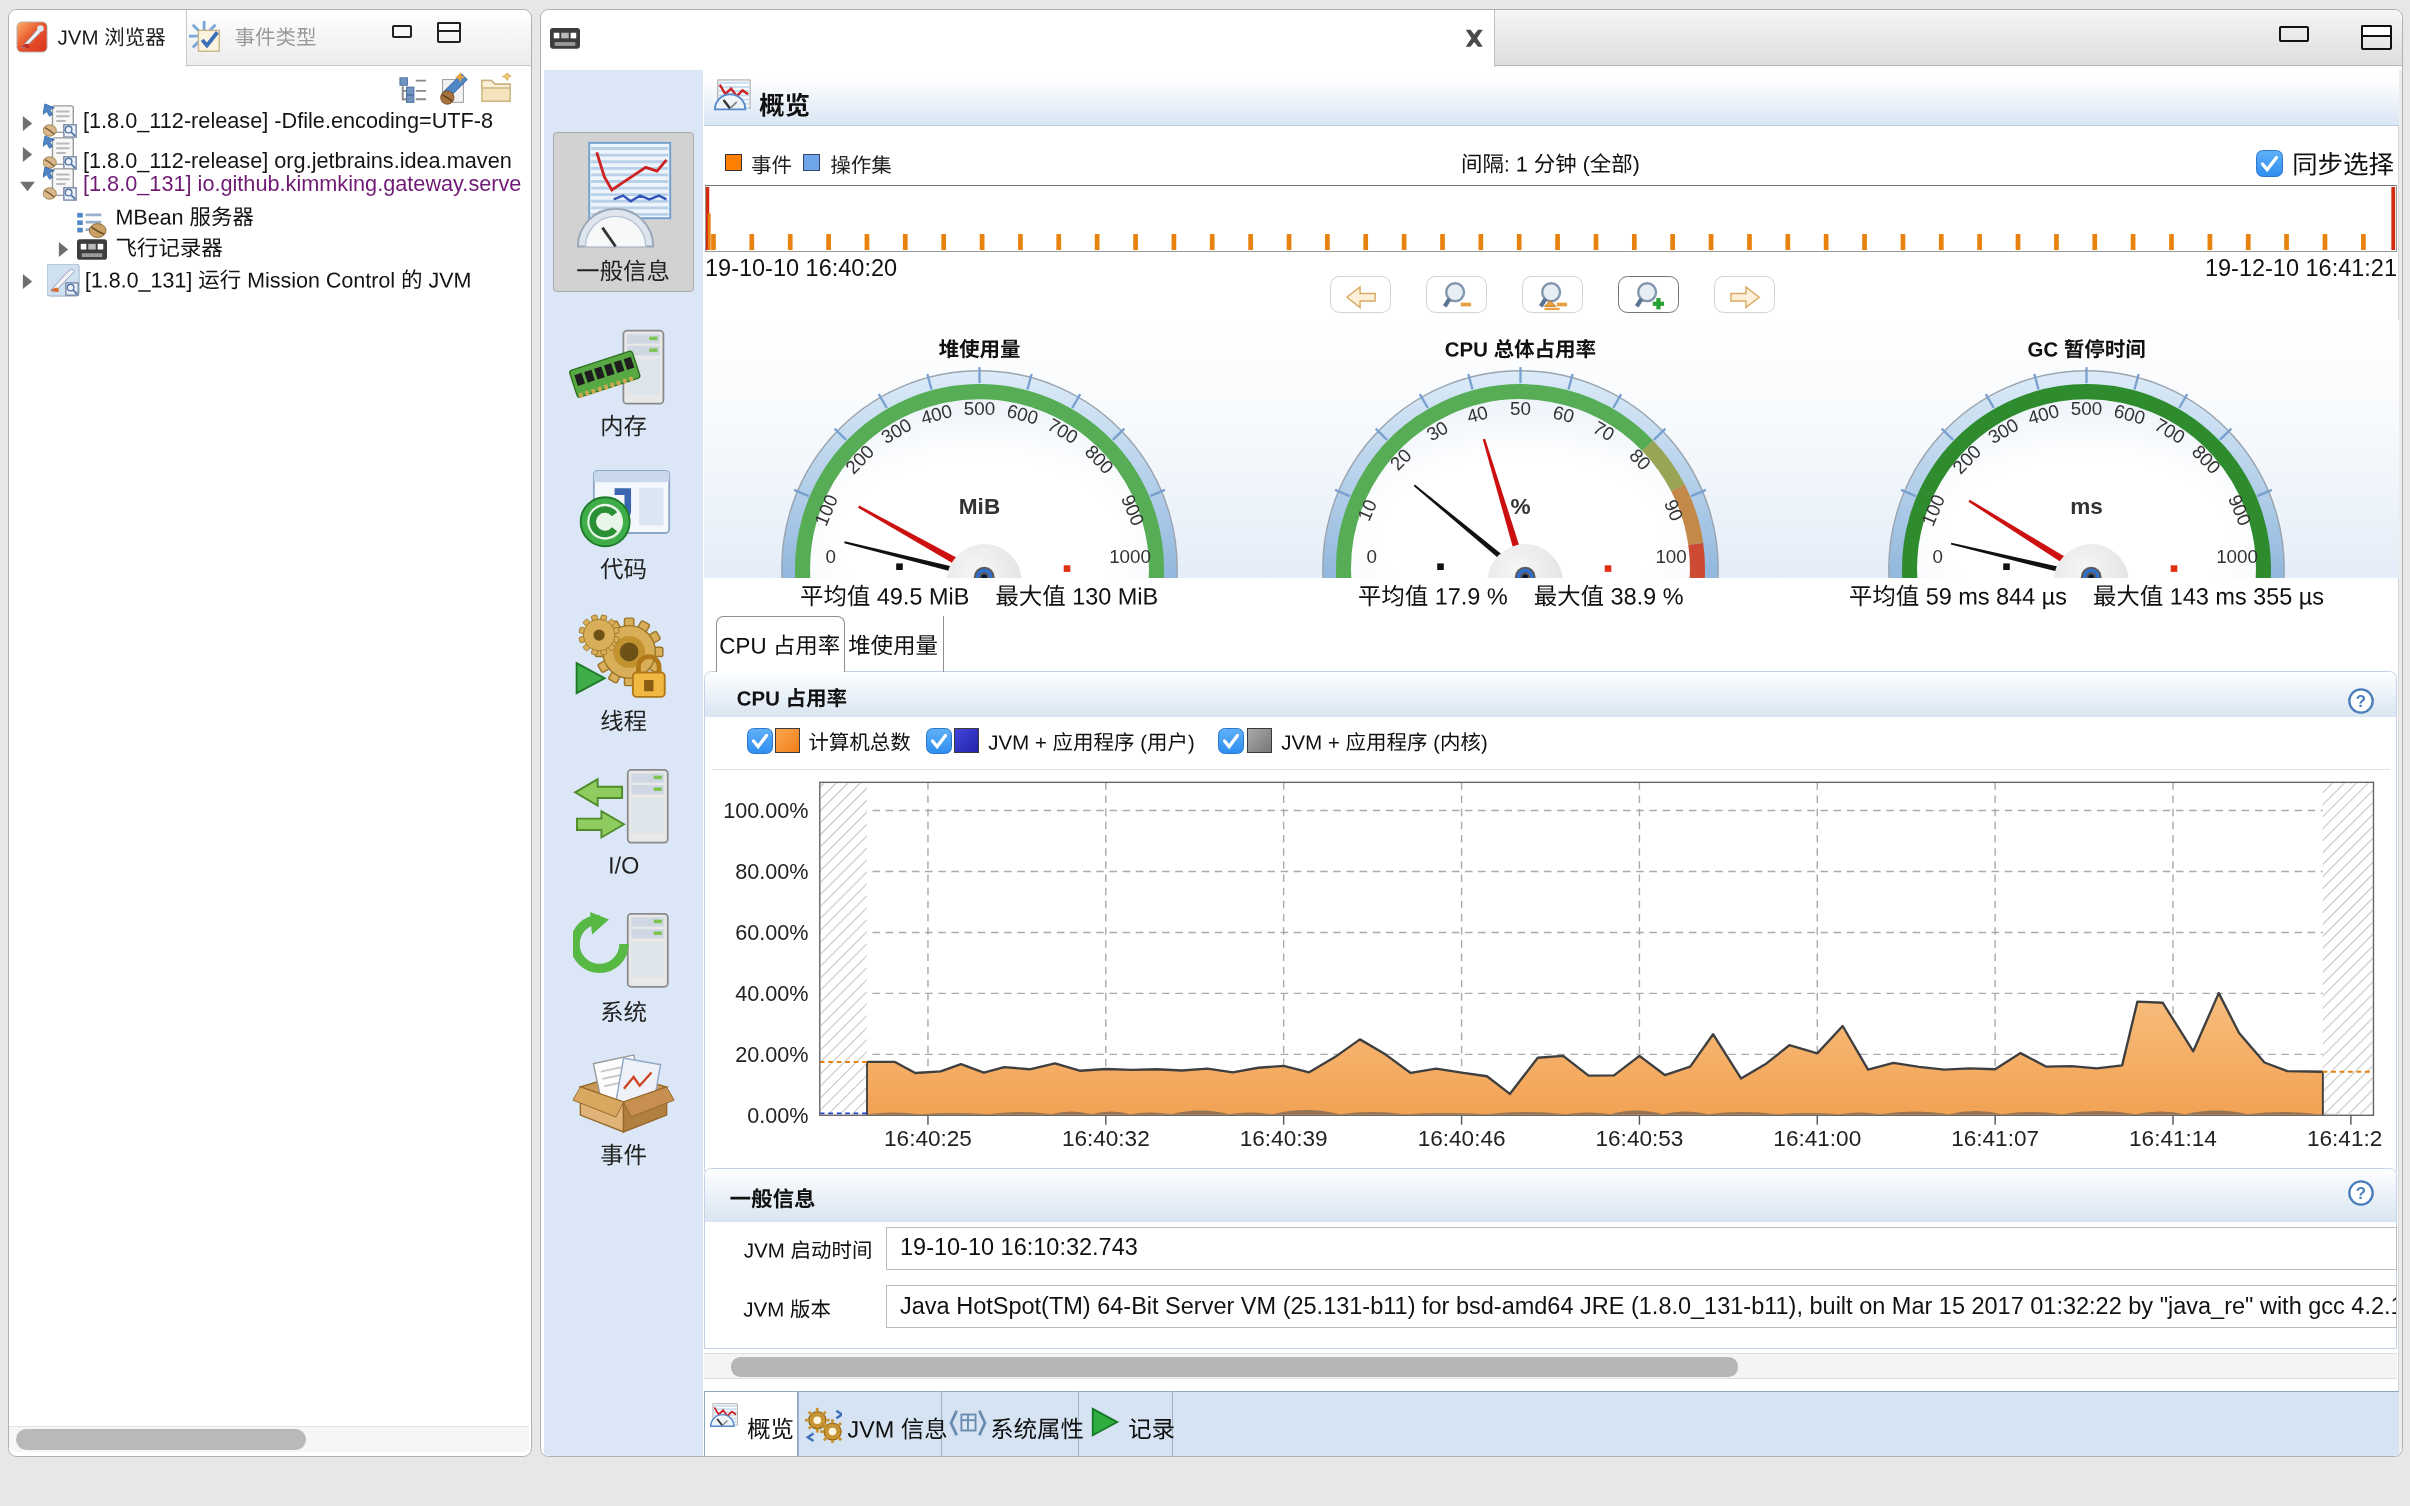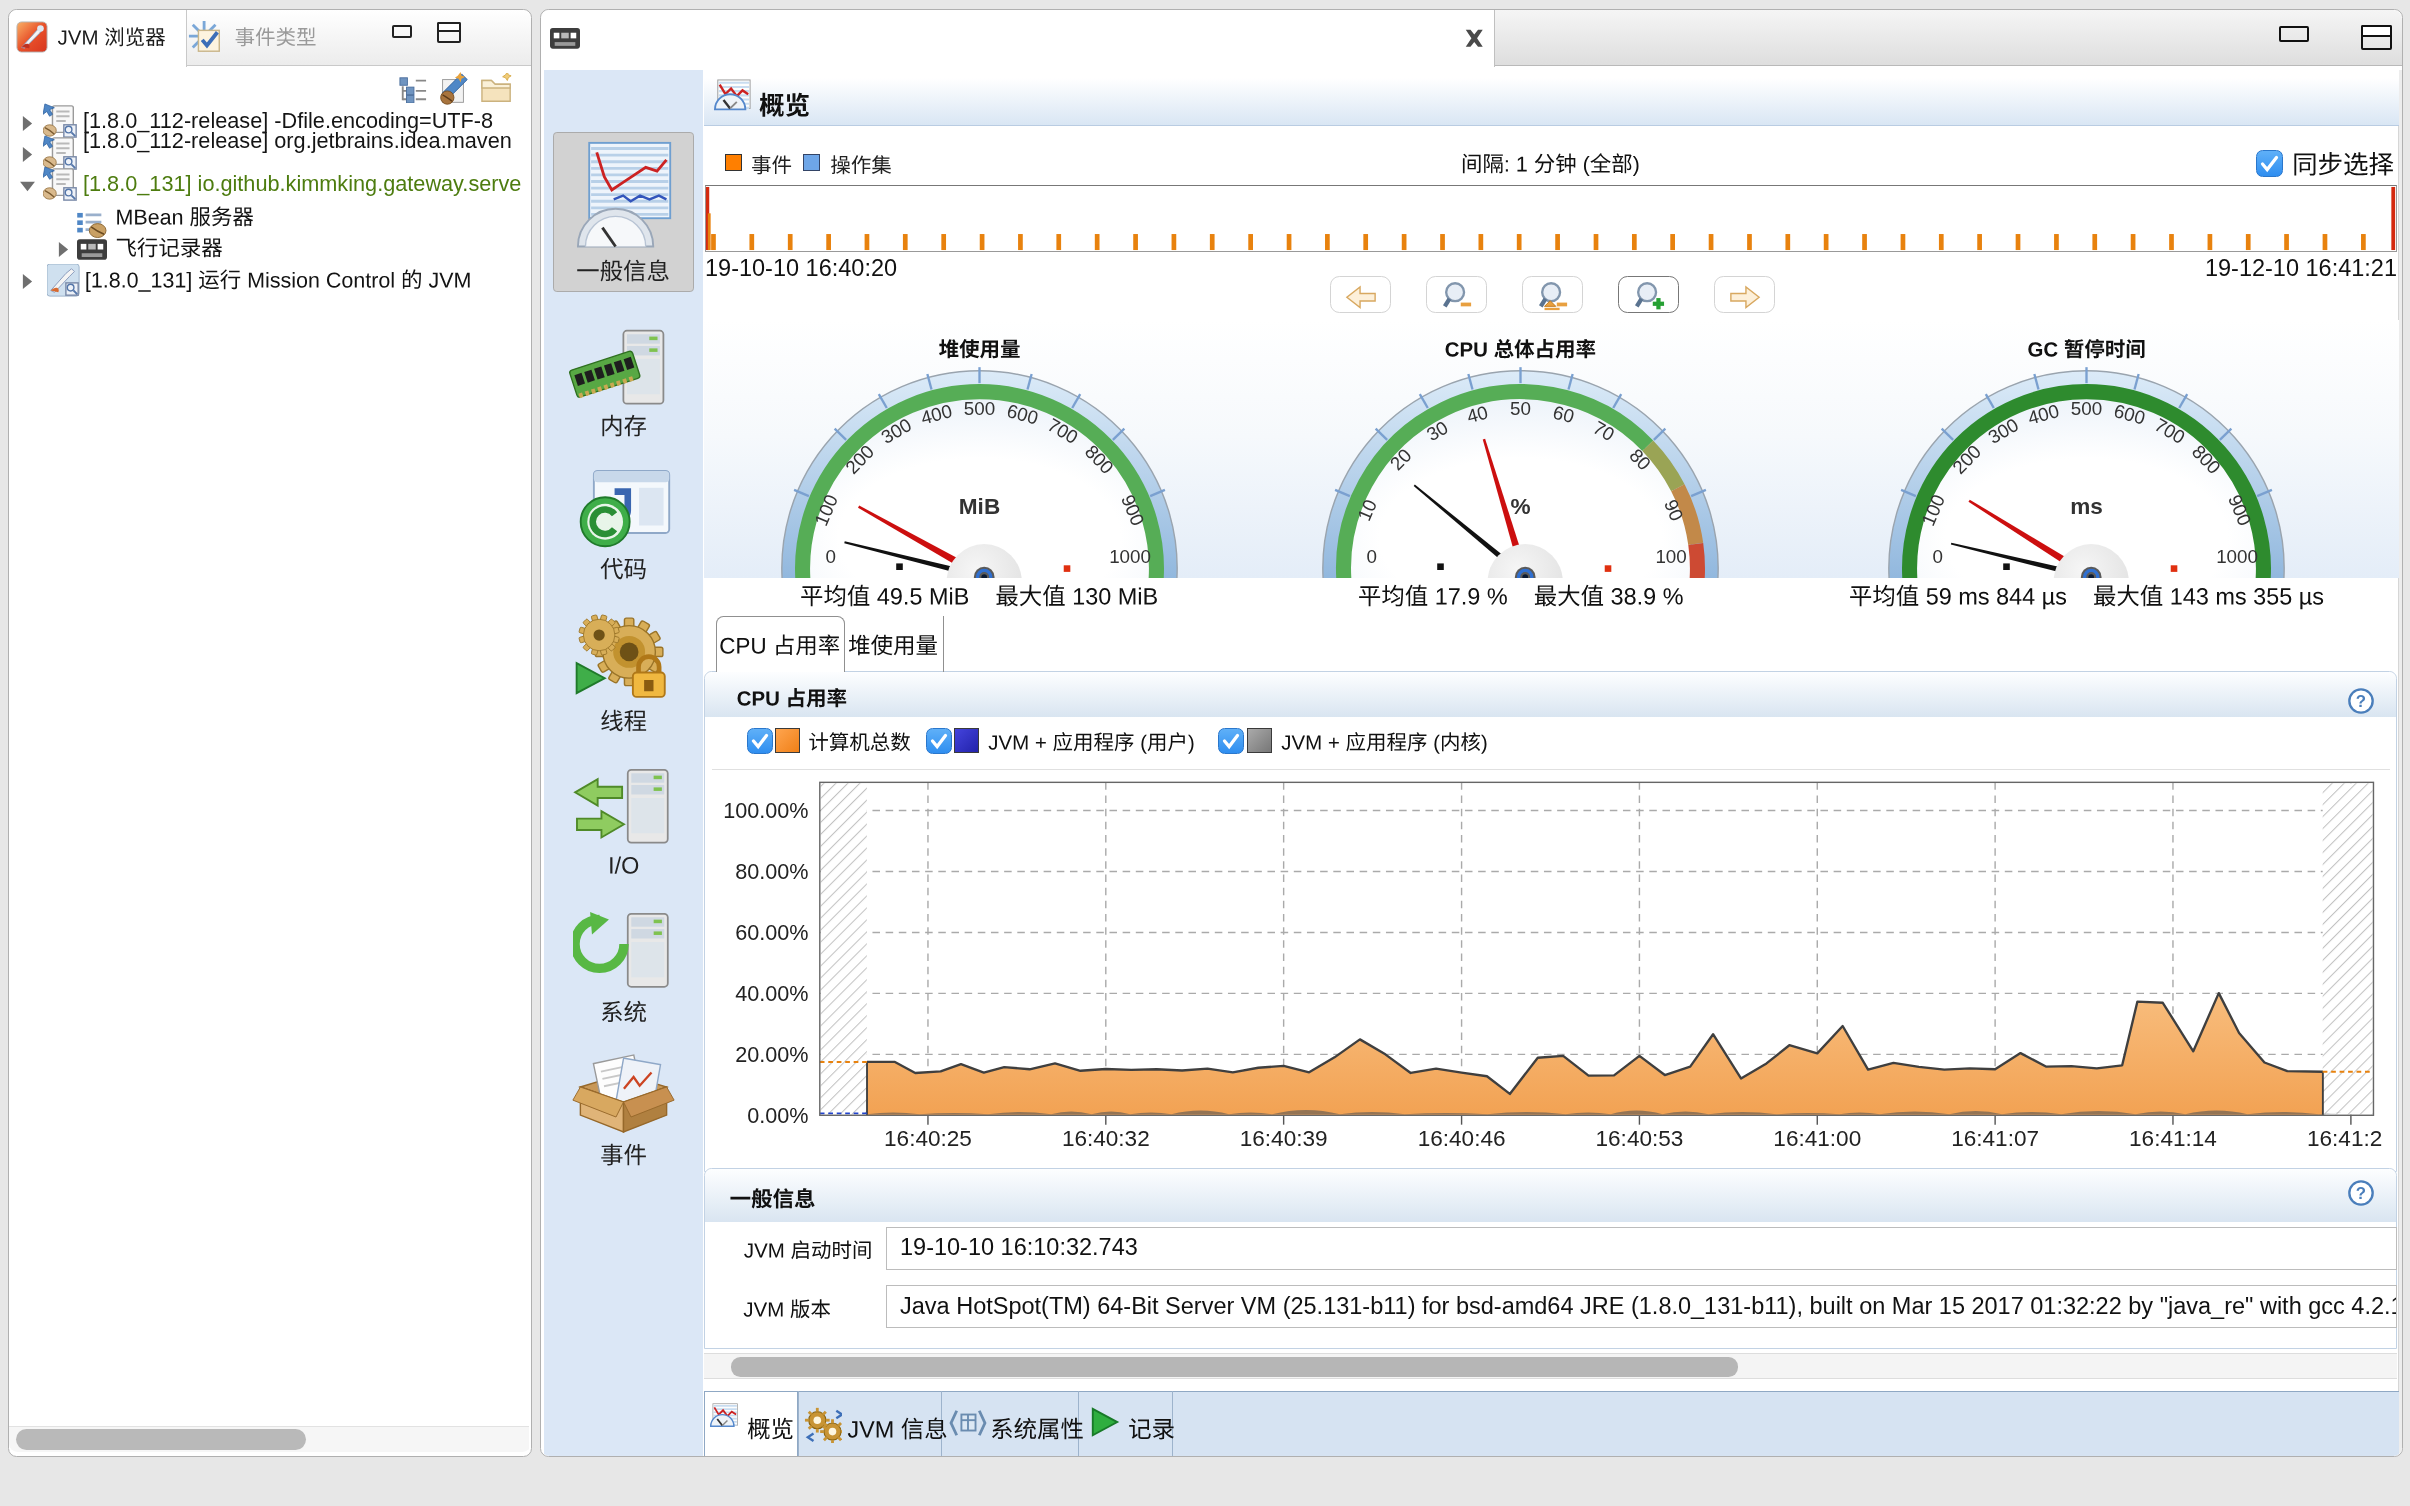--- a/index.html
+++ b/index.html
@@ -96,39 +96,39 @@
           <line x1="14" y1="15" x2="28" y2="15"></line>
           <line x1="14" y1="20" x2="24" y2="20"></line>
         </g>
 <path d="M2 2 L12 6 L7 8 L10 13 L7 15 L4 10 L0 13 Z" fill="#4f87c6" stroke="#2c5f9e" stroke-width="0.8"></path>
 <ellipse cx="7" cy="30" rx="7" ry="6" fill="#d9b98c" stroke="#a07e4e"></ellipse>
 <path d="M2 27 C6 29 9 31 12 34" stroke="#7a5a30" fill="none" stroke-width="1.4"></path>
 <rect x="22" y="24" width="13" height="13" fill="#eef2f8" stroke="#7a8aa8" stroke-width="1.5"></rect>
 <circle cx="27" cy="29" r="3.5" fill="none" stroke="#5577aa" stroke-width="1.5"></circle>
 <line x1="30" y1="32" x2="34" y2="36" stroke="#5577aa" stroke-width="2"></line>
       </svg>
-      <div style="position:absolute;left:83px;top:130px;font-size:21.7px;font-weight:normal;color:#141414;white-space:pre;line-height:1;">[1.8.0_112-release] org.jetbrains.idea.maven</div>
+      <div style="position:absolute;left:83px;top:150px;font-size:21.7px;font-weight:normal;color:#141414;white-space:pre;line-height:1;">[1.8.0_112-release] org.jetbrains.idea.maven</div>
       <svg style="position:absolute;left:19px;top:180px" width="17" height="13" viewBox="0 0 18 14">
         <path d="M1 2 L17 2 L9 12 Z" fill="#6f6f6f"></path>
       </svg>
       <svg style="position:absolute;left:43px;top:165px" width="36" height="38" viewBox="0 0 38 40">
 <rect x="10" y="4" width="22" height="28" rx="2" fill="#f8f8f8" stroke="#9a9a9a" stroke-width="1.5"></rect>
 <g stroke="#b9b9b9" stroke-width="2">
           <line x1="14" y1="10" x2="28" y2="10"></line>
           <line x1="14" y1="15" x2="28" y2="15"></line>
           <line x1="14" y1="20" x2="24" y2="20"></line>
         </g>
 <path d="M2 2 L12 6 L7 8 L10 13 L7 15 L4 10 L0 13 Z" fill="#4f87c6" stroke="#2c5f9e" stroke-width="0.8"></path>
 <ellipse cx="7" cy="30" rx="7" ry="6" fill="#d9b98c" stroke="#a07e4e"></ellipse>
 <path d="M2 27 C6 29 9 31 12 34" stroke="#7a5a30" fill="none" stroke-width="1.4"></path>
 <rect x="22" y="24" width="13" height="13" fill="#eef2f8" stroke="#7a8aa8" stroke-width="1.5"></rect>
 <circle cx="27" cy="29" r="3.5" fill="none" stroke="#5577aa" stroke-width="1.5"></circle>
 <line x1="30" y1="32" x2="34" y2="36" stroke="#5577aa" stroke-width="2"></line>
       </svg>
-      <div style="position:absolute;left:83px;top:173px;font-size:21.7px;font-weight:normal;color:#4d7c0f;white-space:pre;line-height:1;">[1.8.0_131] io.github.kimmking.gateway.serve</div>
+      <div style="position:absolute;left:83px;top:173px;font-size:21.7px;font-weight:normal;color:#701a75;white-space:pre;line-height:1;">[1.8.0_131] io.github.kimmking.gateway.serve</div>
       <svg style="position:absolute;left:77px;top:212px" width="32" height="26" viewBox="0 0 34 28">
 <g fill="#4f87c6">
           <rect x="0" y="1" width="6" height="5"></rect>
           <rect x="0" y="9" width="6" height="5"></rect>
           <rect x="0" y="17" width="6" height="5"></rect>
         </g>
 <g stroke="#9ab0cc" stroke-width="3">
           <line x1="9" y1="3" x2="26" y2="3"></line>
           <line x1="9" y1="11" x2="26" y2="11"></line>
           <line x1="9" y1="19" x2="26" y2="19"></line>

